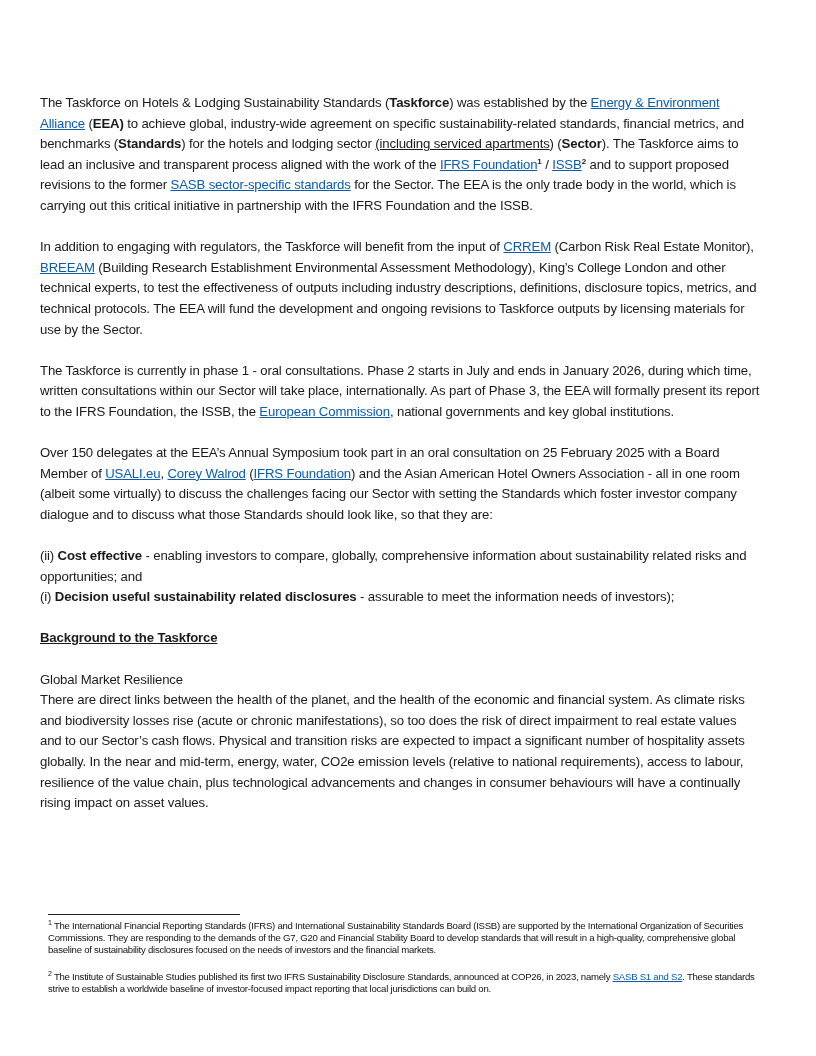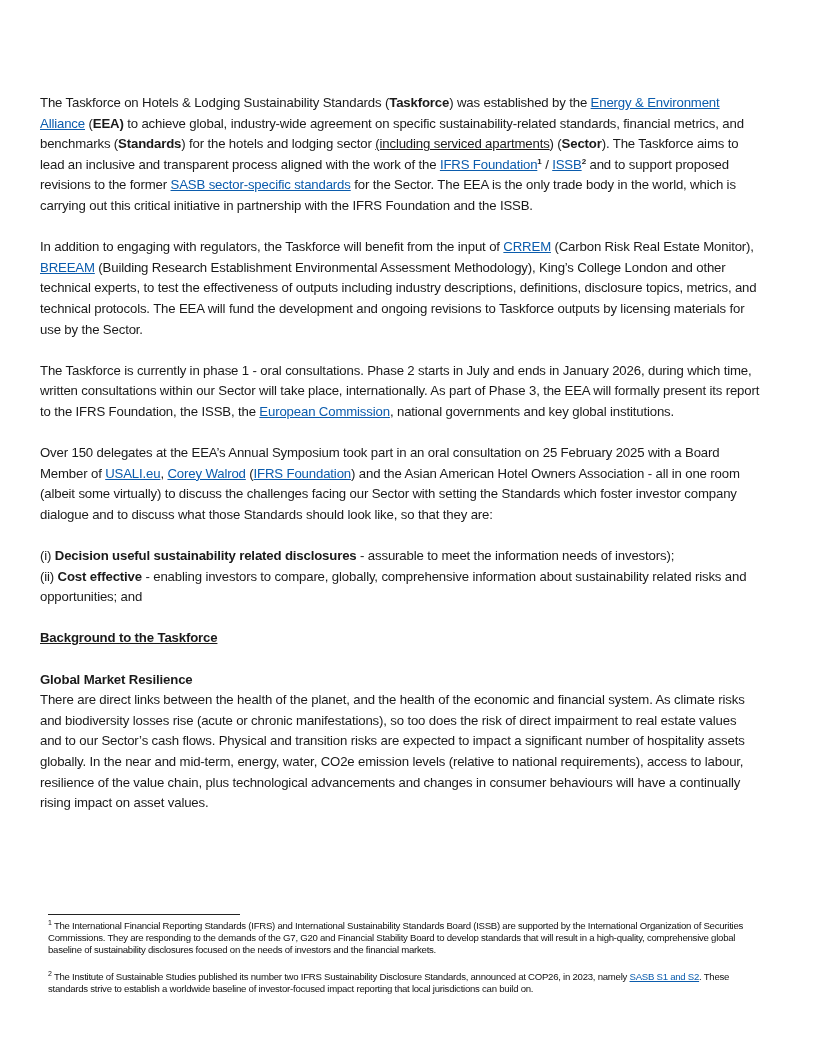--- a/index.html
+++ b/index.html
@@ -14,21 +14,21 @@
       font-family: "Liberation Sans Narrow", "Liberation Sans", sans-serif;
       font-size: 13.2px; line-height: 20.6px; margin: 0 0 20.6px 0;
       letter-spacing: -0.15px; word-spacing: 0px;
     }
     .p.tight { margin-bottom: 0; }
     a, .lnk { color: #0b5cad; text-decoration: underline; cursor: pointer; }
     .u { text-decoration: underline; }
     b { font-weight: bold; }
     sup { font-size: 8px; line-height: 0; vertical-align: super; font-weight: bold; }
     .heading { font-weight: bold; text-decoration: underline; }
-    .subheading { font-weight: bold; margin: 0; }
+    .subheading { font-weight: normal; margin: 0; }
     .fn-rule {
       position: absolute; left: 48px; top: 914px; width: 192px; height: 0;
       border-top: 1px solid #222;
     }
     .footnotes {
       position: absolute; left: 48px; top: 920px; width: 720px;
       font-family: "Liberation Sans", sans-serif; font-size: 9.6px; line-height: 12.2px;
       letter-spacing: -0.25px; color: #111;
     }
     .fn { margin: 0 0 14px 0; }
@@ -41,30 +41,30 @@
 
   <p class="p"><span>The Taskforce on Hotels &amp; Lodging Sustainability Standards (</span><b>Taskforce</b><span>) was established by the </span><a>Energy &amp; Environment Alliance</a><span> (</span><b>EEA)</b><span> to achieve global, industry-wide agreement on specific sustainability-related standards, financial metrics, and benchmarks (</span><b>Standards</b><span>) for the hotels and lodging sector </span><span class="u">(including serviced apartments</span><span>) (</span><b>Sector</b><span>). The Taskforce aims to lead an inclusive and transparent process aligned with the work of the </span><a>IFRS Foundation</a><sup>1</sup><span> / </span><a>ISSB</a><sup>2</sup><span>  and to support proposed revisions to the former </span><a>SASB sector-specific standards</a><span>  for the Sector. The EEA is the only trade body in the world, which is carrying out this critical initiative in partnership with the IFRS Foundation and the ISSB.</span></p>
 
   <p class="p"><span>In addition to engaging with regulators, the Taskforce will benefit from the input of </span><a>CRREM</a><span> (Carbon Risk Real Estate Monitor), </span><a>BREEAM</a><span> (Building Research Establishment Environmental Assessment Methodology), King’s College London and other technical experts, to test the effectiveness of outputs including industry descriptions, definitions, disclosure topics, metrics, and technical protocols. The EEA will fund the development and ongoing revisions to Taskforce outputs by licensing materials for use by the Sector.</span></p>
 
   <p class="p"><span>The Taskforce is currently in phase 1 - oral consultations. Phase 2 starts in July and ends in January 2026, during which time, written consultations within our Sector will take place, internationally. As part of Phase 3, the EEA  will formally present its report to the IFRS Foundation, the ISSB, the </span><a>European Commission</a><span>, national governments and key global institutions.</span></p>
 
   <p class="p"><span>Over 150 delegates at the EEA’s Annual Symposium took part in an oral consultation on 25 February 2025 with a Board Member of </span><a>USALI.eu</a><span>, </span><a>Corey Walrod</a><span> (</span><a>IFRS Foundation</a><span>) and the Asian American Hotel Owners Association - all in one room (albeit some virtually) to discuss the challenges facing our Sector with setting the Standards which foster investor company dialogue and to discuss what those Standards should look like, so that they are:</span></p>
 
   <div class="p">
+    <div><span>(ii) </span><b>Cost effective</b><span> - enabling investors to compare, globally, comprehensive information about sustainability related risks and opportunities; and</span></div>
     <div><span>(i) </span><b>Decision useful sustainability related disclosures</b><span> - assurable to meet the information needs of investors);</span></div>
-    <div><span>(ii) </span><b>Cost effective</b><span> - enabling investors to compare, globally, comprehensive information about sustainability related risks and opportunities; and</span></div>
   </div>
 
 
   <p class="p heading">Background to the Taskforce</p>
 
   <p class="p subheading">Global Market Resilience</p>
   <p class="p tight">There are direct links between the health of the planet, and the health of the economic and financial system. As climate risks and biodiversity losses rise (acute or chronic manifestations), so too does the risk of direct impairment to real estate values and to our Sector’s cash flows. Physical and transition risks are expected to impact a significant number of hospitality assets globally. In the near and mid-term, energy, water, CO2e emission levels (relative to national requirements), access to labour, resilience of the value chain, plus technological advancements and changes in consumer behaviours will have a continually rising impact on asset values.</p>
 
 </div>
 
 <div class="fn-rule"></div>
 
 <div class="footnotes">
   <p class="fn"><sup>1</sup><span> The International Financial Reporting Standards (IFRS) and International Sustainability Standards Board (ISSB) are supported by the International Organization of Securities Commissions. They are responding to the demands of the G7, G20 and Financial Stability Board to develop standards that will result in a high-quality, comprehensive global baseline of sustainability disclosures focused on the needs of investors and the financial markets.</span></p>
-  <p class="fn"><sup>2</sup><span> The Institute of Sustainable Studies published its number two IFRS Sustainability Disclosure Standards, announced at COP26, in 2023, namely </span><a>SASB S1 and S2</a><span>. These standards strive to establish a worldwide baseline of investor-focused impact reporting that local jurisdictions can build on.</span></p>
+  <p class="fn"><sup>2</sup><span> The Institute of Sustainable Studies published its first two IFRS Sustainability Disclosure Standards, announced at COP26, in 2023, namely </span><a>SASB S1 and S2</a><span>. These standards strive to establish a worldwide baseline of investor-focused impact reporting that local jurisdictions can build on.</span></p>
 </div>
 
 </body></html>

